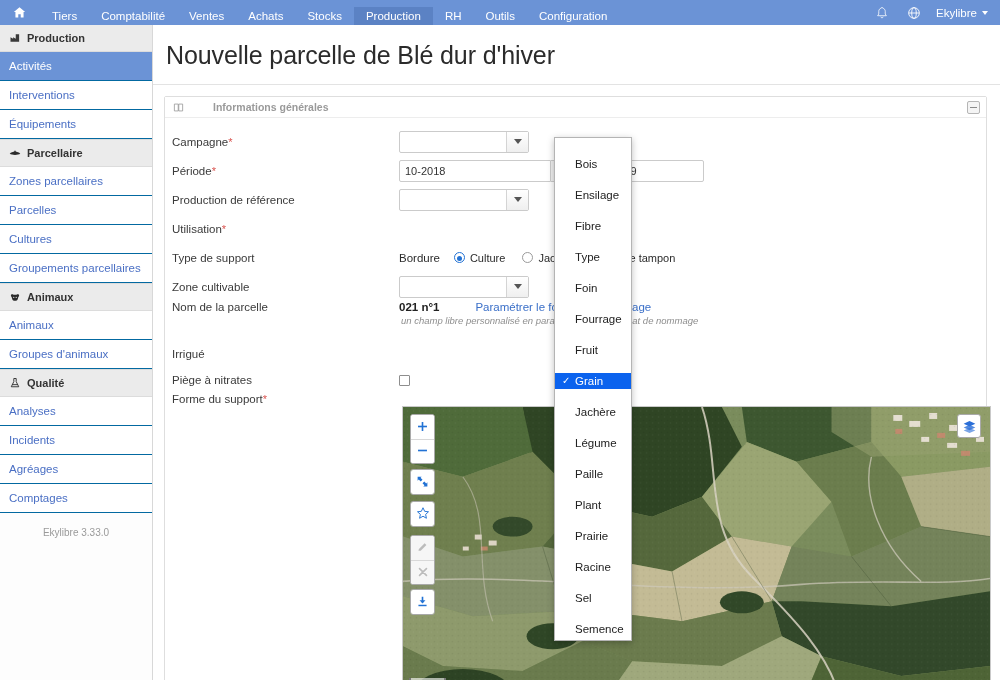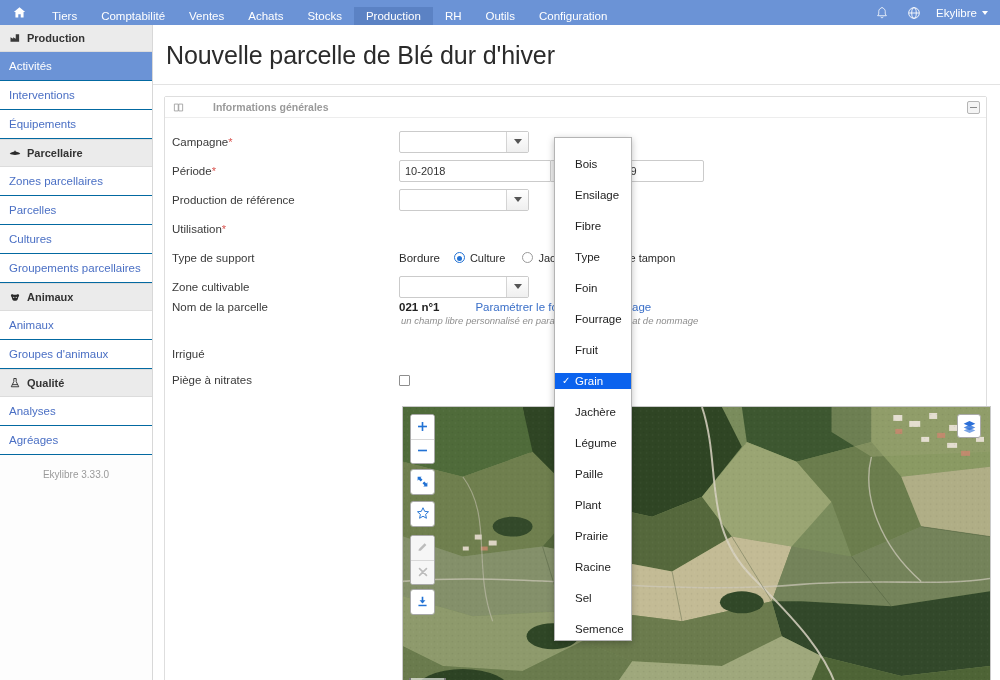--- a/index.html
+++ b/index.html
@@ -396,21 +396,23 @@
     <a class="side-link" href="#">Animaux</a>
     <a class="side-link" href="#">Groupes d'animaux</a>
     <div class="side-group-head">
       <svg class="side-ico" viewBox="0 0 16 16">
         <path d="M6.4 2 L9.6 2 L9.6 6.2 L13 13 L3 13 L6.4 6.2 Z" fill="none" stroke="#2b2b2b" stroke-width="1.2"></path>
         <path d="M4.4 10.2 L11.6 10.2" stroke="#2b2b2b" stroke-width="1.2"></path>
       </svg>
       <span>Qualité</span>
     </div>
     <a class="side-link" href="#">Analyses</a>
+    <a class="side-link" href="#">Incidents</a>
     <a class="side-link" href="#">Agréages</a>
+    <a class="side-link" href="#">Comptages</a>
     <div id="side-version">Ekylibre 3.33.0</div>
   </div>
 
 <div id="main">
   <h1 id="page-title">Nouvelle parcelle de Blé dur d'hiver</h1>
 
   <div id="panel">
     <div id="panel-head">
       <svg width="11" height="11" viewBox="0 0 16 16">
         <path d="M2 3 L7.6 3 L7.6 13 L2 13 Z" fill="none" stroke="#9a9a9a" stroke-width="1.2"></path>
@@ -519,20 +521,26 @@
         <div class="fctl"></div>
       </div>
 
       <div class="frow" style="min-height:26px;">
         <div class="flabel">Piège à nitrates</div>
         <div class="fctl">
           <div class="ek-check"></div>
         </div>
       </div>
 
+      <div class="frow" style="min-height:26px; align-items:flex-start;">
+        <div class="flabel">
+          <span>Forme du support</span><span class="req">*</span>
+        </div>
+        <div class="fctl"></div>
+      </div>
 
       <div id="map-wrap">
         <svg id="map-canvas" viewBox="0 0 589 298" preserveAspectRatio="none">
           <defs>
             <pattern id="tex" width="6" height="6" patternUnits="userSpaceOnUse">
               <rect width="6" height="6" fill="#000" opacity="0"></rect>
               <circle cx="1.5" cy="1.5" r="0.8" fill="#000" opacity="0.07"></circle>
               <circle cx="4.5" cy="4" r="0.7" fill="#fff" opacity="0.05"></circle>
             </pattern>
           </defs>

